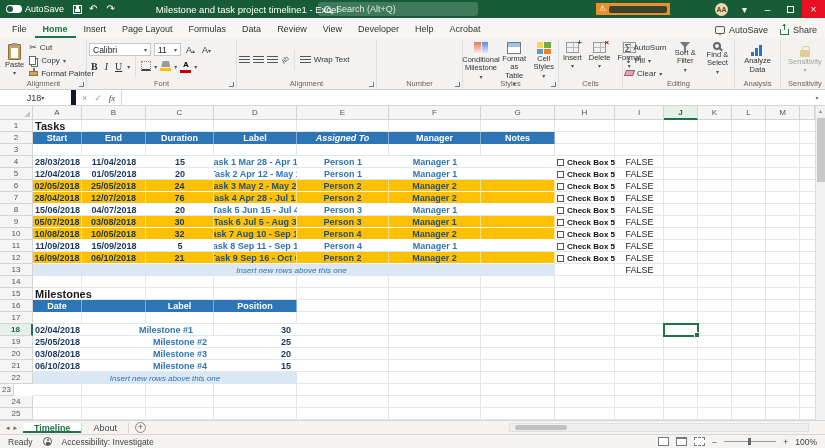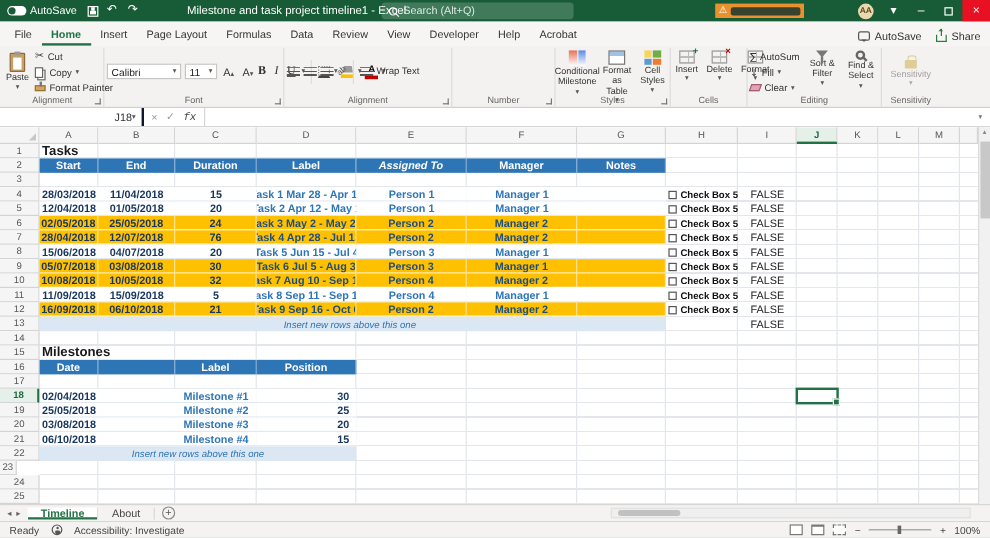--- a/index.html
+++ b/index.html
@@ -45,21 +45,21 @@
   .ic-share::before{content:'';position:absolute;left:1px;top:-7px;border:2px solid transparent;border-bottom-color:#2b7a43}
 
   
   .ribbon{height:52px;background:#f3f2f1;border-bottom:1px solid #d1cfcd;display:flex;padding:2px 1px 0;overflow:hidden;flex:none}
   .rgroup{position:relative;border-right:1px solid #ddd;padding:1px 2px 11px;flex:none;display:flex;flex-direction:column}
   .glabel{position:absolute;bottom:1px;left:0;right:0;text-align:center;font-size:7.5px;color:#68655f}
   .launcher{position:absolute;bottom:2px;right:2px;width:5px;height:5px;border-right:1px solid #777;border-bottom:1px solid #777}
   .gc{display:flex;flex:1}
   .row{display:flex;align-items:center;gap:3px}
   .col{display:flex;flex-direction:column;justify-content:center;gap:1px}
-  .col2{display:flex;flex-direction:row;justify-content:space-between;flex:1}
+  .col2{display:flex;flex-direction:column;justify-content:center;flex:1}
   .rbtn-big{display:flex;flex-direction:column;align-items:center;justify-content:flex-start;font-size:7.5px;color:#333;padding:1px 2px;gap:1px;text-align:center;line-height:1.1}
   .rbtn-small{display:flex;align-items:center;gap:3px;font-size:8px;color:#333;height:12px;white-space:nowrap}
   .arrow{font-size:6px;color:#555;font-family:"DejaVu Sans",sans-serif}
   .fsel{background:#fff;border:1px solid #c8c6c4;font-size:8.5px;height:13px;display:flex;align-items:center;justify-content:space-between;padding:0 3px;gap:3px;color:#222}
   .tbt{font-size:9px;color:#333;padding:0 2px;white-space:nowrap}
   .tbt.sm{font-size:7px}
   .ic-clip{width:13px;height:16px;background:#c9a063;border:1px solid #8a6d3b;border-radius:1px;position:relative}
   .ic-clip::before{content:'';position:absolute;left:2px;top:3px;right:2px;bottom:1px;background:#fff}
   .ic-clip::after{content:'';position:absolute;left:3px;top:-2px;width:5px;height:3px;background:#9a9a9a}
   .ic-cut{font-size:9px;color:#444}
@@ -89,23 +89,23 @@
   .ic-mag{width:8px;height:8px;border:2px solid #666;border-radius:50%;position:relative}
   .ic-mag::after{content:'';position:absolute;width:5px;height:2px;background:#666;transform:rotate(45deg);right:-4px;bottom:-2px}
   .ic-bars{width:13px;height:11px;display:flex;align-items:flex-end;gap:1px}
   .ic-bars i{width:3px;background:#2E75B6}
   .ic-lock{width:10px;height:7px;background:#c9a227;border-radius:1px;position:relative;margin-top:4px}
   .ic-lock::before{content:'';position:absolute;left:2px;top:-4px;width:6px;height:5px;border:1px solid #c9a227;border-bottom:none;border-radius:3px 3px 0 0}
   .grayed{opacity:.45}
 
   
   .fbar{height:16px;display:flex;background:#fff;border-bottom:1px solid #d8d6d4;flex:none;font-size:9px;color:#333}
-  .namebox{width:120px;display:flex;align-items:center;justify-content:flex-end;padding:0 5px;border-right:2px solid #0f172a}
+  .namebox{width:76px;display:flex;align-items:center;justify-content:center;padding:0 5px;border-right:5px solid #0f172a}
   .fb-btns{display:flex;align-items:center;gap:7px;padding:0 6px;color:#9a9a9a;border-right:1px solid #d8d6d4}
-  .fx{font-family:Liberation Mono, monospace;font-style:italic;color:#444}
+  .fx{font-family:Liberation Serif, serif;font-style:italic;color:#444}
   .fb-input{flex:1}
   .fb-expand{width:16px;display:flex;align-items:center;justify-content:center;color:#777;font-size:6px}
 
   
   .sheetwrap{position:relative;height:314px;background:#fff;flex:none}
   .grid{position:absolute;left:0;top:0;width:815px;height:314px;overflow:hidden}
   .grid>div{position:absolute}
   .ghead,.gnum{background:#f5f5f5;border-right:1px solid #d4d4d4;border-bottom:1px solid #d4d4d4;color:#555;font-size:8px;display:flex;align-items:center;justify-content:center}
   .ghead.sel{background:#e5f0e9;color:#1e6b40;border-bottom:2px solid #217346;font-weight:bold}
   .gnum.sel{background:#e5f0e9;color:#1e6b40;border-right:2px solid #217346;font-weight:bold}
@@ -379,20 +379,33 @@
         </div>
         <div class="rbtn-big" style="width:30px">
           <span class="ic-mag"></span>
           <span>Find &amp; Select</span>
             <span class="arrow">▾</span>
         </div>
       </div>
       <div class="glabel">Editing</div>
     </div>
 
+    <div class="rgroup" style="width:46px">
+      <div class="gc row" style="justify-content:center">
+        <div class="rbtn-big">
+          <span class="ic-bars">
+              <i style="height:4px"></i>
+              <i style="height:8px"></i>
+              <i style="height:11px"></i>
+            </span>
+          <span>Analyze Data</span>
+        </div>
+      </div>
+      <div class="glabel">Analysis</div>
+    </div>
 
     <div class="rgroup" style="width:48px;border-right:none">
       <div class="gc row grayed" style="justify-content:center">
         <div class="rbtn-big">
           <span class="ic-lock"></span>
           <span>Sensitivity</span>
             <span class="arrow">▾</span>
         </div>
       </div>
       <div class="glabel">Sensitivity</div>
@@ -574,21 +587,21 @@
         <div class="cc c-false" style="left: 615px; top: 134px; width: 49px; height: 12px;">FALSE</div>
         <div class="cc c-false" style="left: 615px; top: 146px; width: 49px; height: 12px;">FALSE</div>
         <div class="cc c-false" style="left: 615px; top: 158px; width: 49px; height: 12px;">FALSE</div>
         <div class="cc ctitle" style="left: 33px; top: 182px; width: 49px; height: 12px;">Milestones</div>
         <div class="cc hblue" style="left: 33px; top: 194px; width: 49px; height: 12px;">Date</div>
         <div class="cc hblue" style="left: 82px; top: 194px; width: 64px; height: 12px;"></div>
         <div class="cc hblue" style="left: 146px; top: 194px; width: 68px; height: 12px;">Label</div>
         <div class="cc hblue" style="left: 214px; top: 194px; width: 83px; height: 12px;">Position</div>
         <div class="cc wrow c-date" style="left: 33px; top: 218px; width: 49px; height: 12px;">02/04/2018</div>
         <div class="cc wrow" style="left: 82px; top: 218px; width: 64px; height: 12px;"></div>
-        <div class="cc wrow c-label" style="left: 146px; top: 218px; width: 68px; height: 12px;">Milestone #1</div>
+        <div class="cc wrow c-label" style="left: 132px; top: 218px; width: 68px; height: 12px;">Milestone #1</div>
         <div class="cc wrow c-date c-right" style="left: 214px; top: 218px; width: 83px; height: 12px;">30</div>
         <div class="cc wrow c-date" style="left: 33px; top: 230px; width: 49px; height: 12px;">25/05/2018</div>
         <div class="cc wrow" style="left: 82px; top: 230px; width: 64px; height: 12px;"></div>
         <div class="cc wrow c-label" style="left: 146px; top: 230px; width: 68px; height: 12px;">Milestone #2</div>
         <div class="cc wrow c-date c-right" style="left: 214px; top: 230px; width: 83px; height: 12px;">25</div>
         <div class="cc wrow c-date" style="left: 33px; top: 242px; width: 49px; height: 12px;">03/08/2018</div>
         <div class="cc wrow" style="left: 82px; top: 242px; width: 64px; height: 12px;"></div>
         <div class="cc wrow c-label" style="left: 146px; top: 242px; width: 68px; height: 12px;">Milestone #3</div>
         <div class="cc wrow c-date c-right" style="left: 214px; top: 242px; width: 83px; height: 12px;">20</div>
         <div class="cc wrow c-date" style="left: 33px; top: 254px; width: 49px; height: 12px;">06/10/2018</div>

